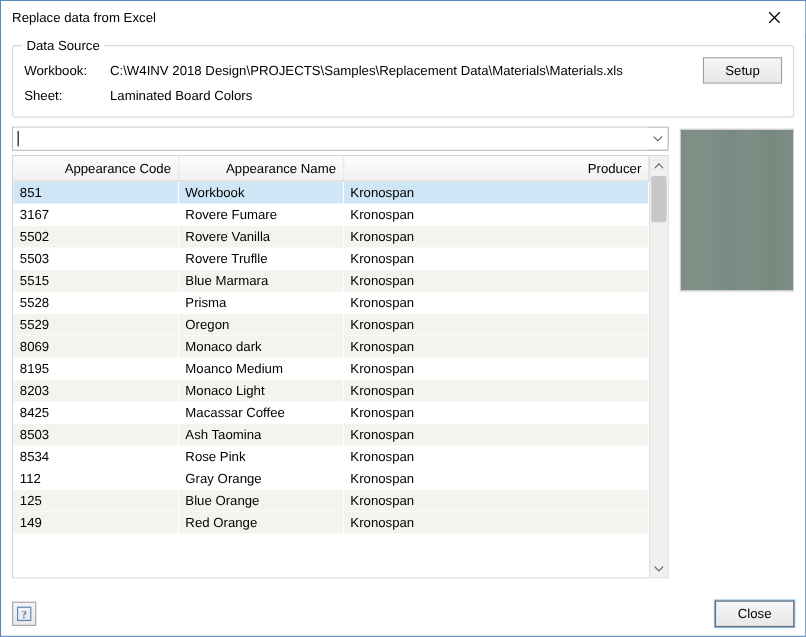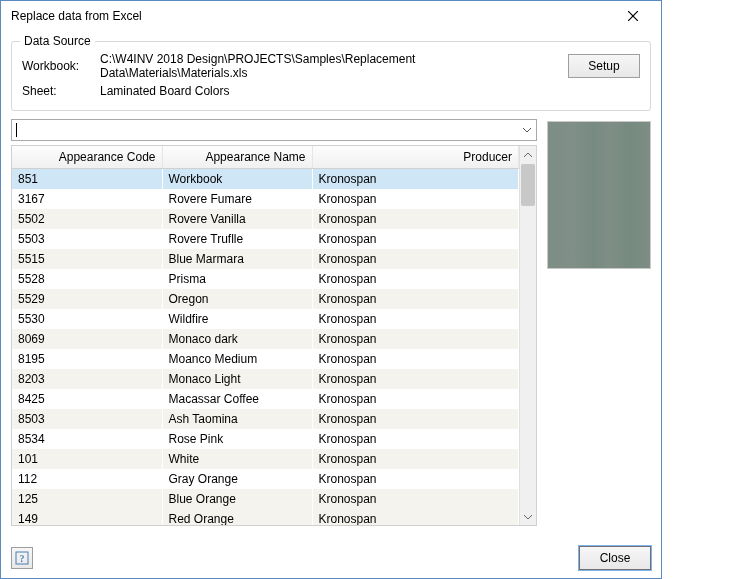--- a/index.html
+++ b/index.html
@@ -1,17 +1,17 @@
 <!DOCTYPE html>
 <html><head>
 <meta charset="utf-8">
 <style>
   * { box-sizing: border-box; }
   html, body { margin: 0; padding: 0; font-family: "Segoe UI", Tahoma, sans-serif; font-size: 12px; color: #000; background: #fff; }
-  .window { width: 662px; height: 579px; border: 1px solid #5a8abf; background: #fff; position: relative; display: flex; flex-direction: column; }
+  .window { width: 733px; height: 579px; border: 1px solid #5a8abf; background: #fff; position: relative; display: flex; flex-direction: column; }
   .titlebar { height: 30px; display: flex; align-items: center; justify-content: space-between; padding: 0 8px 0 10px; background: #fff; }
   .titlebar .title { font-size: 12px; }
   .titlebar .close { width: 40px; height: 28px; display: flex; align-items: center; justify-content: center; cursor: pointer; }
   .titlebar .close svg { width: 10px; height: 10px; }
 
   .content { flex: 1; padding: 6px 10px 12px 10px; display: flex; flex-direction: column; overflow: hidden; }
 
   .fieldset { border: 1px solid #d8d8d8; border-radius: 3px; padding: 10px 10px 8px 10px; margin: 4px 0 8px 0; position: relative; }
   .fieldset .legend { position: absolute; top: -8px; left: 8px; background: #fff; padding: 0 4px; font-size: 12px; }
   .ds-row { display: flex; align-items: center; margin-bottom: 4px; gap: 6px; }
@@ -138,25 +138,20 @@
                   <tr class="odd">
                     <td>5528</td>
                     <td>Prisma</td>
                     <td>Kronospan</td>
                   </tr>
                   <tr class="even">
                     <td>5529</td>
                     <td>Oregon</td>
                     <td>Kronospan</td>
                   </tr>
-                  <tr class="odd">
-                    <td>5530</td>
-                    <td>Wildfire</td>
-                    <td>Kronospan</td>
-                  </tr>
                   <tr class="even">
                     <td>8069</td>
                     <td>Monaco dark</td>
                     <td>Kronospan</td>
                   </tr>
                   <tr class="odd">
                     <td>8195</td>
                     <td>Moanco Medium</td>
                     <td>Kronospan</td>
                   </tr>
@@ -171,25 +166,20 @@
                     <td>Kronospan</td>
                   </tr>
                   <tr class="even">
                     <td>8503</td>
                     <td>Ash Taomina</td>
                     <td>Kronospan</td>
                   </tr>
                   <tr class="odd">
                     <td>8534</td>
                     <td>Rose Pink</td>
-                    <td>Kronospan</td>
-                  </tr>
-                  <tr class="even">
-                    <td>101</td>
-                    <td>White</td>
                     <td>Kronospan</td>
                   </tr>
                   <tr class="odd">
                     <td>112</td>
                     <td>Gray Orange</td>
                     <td>Kronospan</td>
                   </tr>
                   <tr class="even">
                     <td>125</td>
                     <td>Blue Orange</td>

